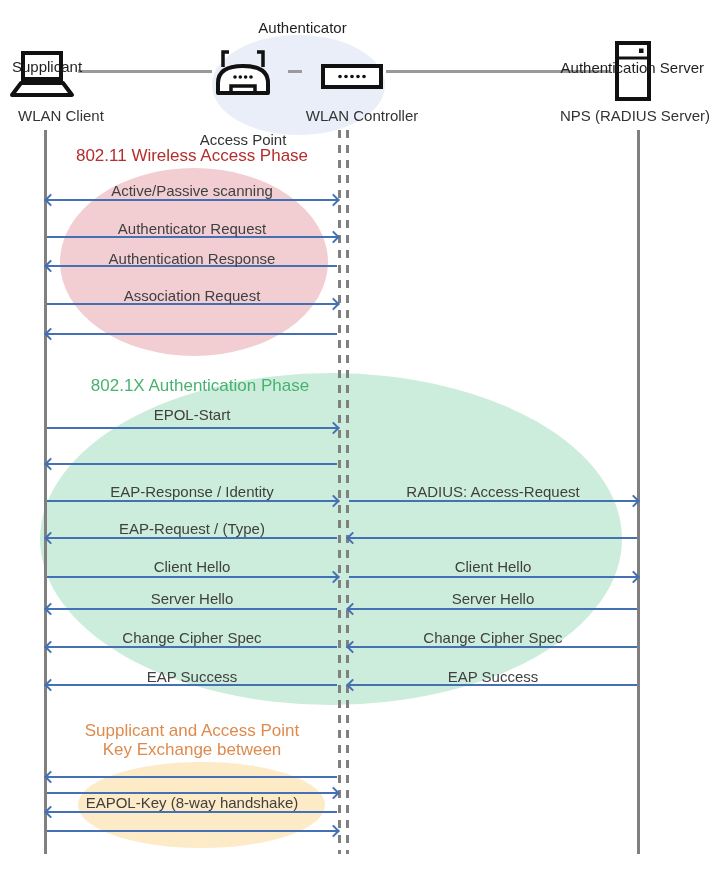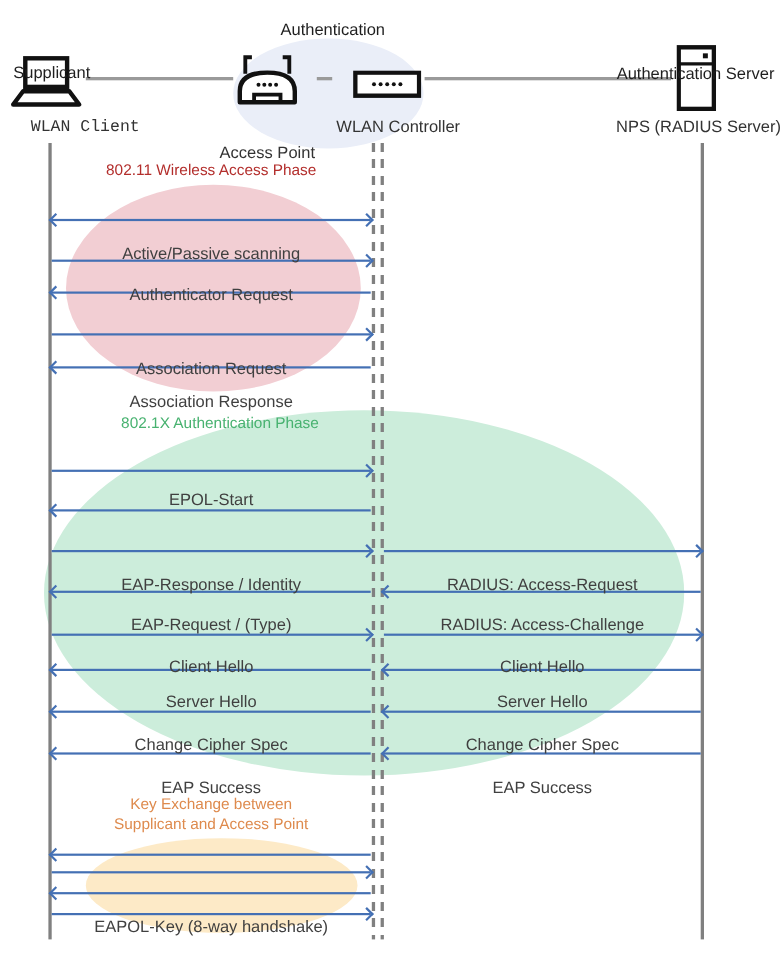--- a/index.html
+++ b/index.html
@@ -12,49 +12,49 @@
   .ellipse.lavender{left:212px;top:35px;width:173px;height:100px;background:var(--authenticator-fill,#EAEEF8);z-index:0;}
   .ellipse.pink{left:60px;top:168px;width:268px;height:188px;background:var(--phase1-fill,#F2CED3);z-index:1;}
   .ellipse.green{left:40px;top:373px;width:582px;height:332px;background:var(--phase2-fill,#CCEDDB);z-index:1;}
   .ellipse.yellow{left:78px;top:762px;width:247px;height:86px;background:var(--phase3-fill,#FDEAC7);z-index:1;}
   
   .role{position:absolute;top:19px;font-size:15px;color:#1f1f1f;z-index:4;}
   .role.supplicant{left:12px;margin-top:39px;}
   .role.authenticator{left:210px;width:185px;text-align:center;}
   .role.auth-server{right:9px;margin-top:40px;}
   .device-label{position:absolute;top:107px;font-size:15px;color:#333;z-index:4;white-space:nowrap;}
-  .device-label.wlan-client{left:28px;font-family:Liberation Mono, monospace;}
+  .device-label.wlan-client{left:18px;}
   .device-label.access-point{left:188px;width:110px;text-align:center;margin-top:24px;}
   .device-label.wlan-controller{left:303px;width:118px;text-align:center;}
   .device-label.nps{left:560px;width:146px;text-align:center;}
   .icon{position:absolute;z-index:2;line-height:0;}
   .icon.laptop{left:10px;top:50px;}
   .icon.ap{left:214px;top:47px;}
   .icon.controller{left:321px;top:64px;}
   .icon.server{left:615px;top:41px;}
   .connector{position:absolute;top:70px;height:3px;background:#9a9a9a;z-index:1;}
   .connector.seg1{left:78px;width:134px;}
   .connector.seg2{left:288px;width:14px;}
   .connector.seg3{left:386px;width:224px;}
   
   .lifeline{position:absolute;top:130px;height:724px;width:3px;background:var(--lifeline,#808080);z-index:2;}
   .lifeline.client{left:44px;}
   .lifeline.server{left:637px;}
   .lifeline.dashed{background:repeating-linear-gradient(to bottom,var(--lifeline,#808080) 0 8px,transparent 8px 15px);}
   .lifeline.ctrl-a{left:338px;}
   .lifeline.ctrl-b{left:346px;}
   
-  .phase-title{position:absolute;z-index:4;font-size:14px;text-align:center;white-space:nowrap;}
+  .phase-title{position:absolute;z-index:4;font-size:17px;text-align:center;white-space:nowrap;}
   .phase-title.p1{left:47px;width:290px;top:146px;color:var(--phase1-text,#B32E2C);}
   .phase-title.p2{left:47px;width:306px;top:376px;color:var(--phase2-text,#48B270);}
   .phase-title.p3{left:47px;width:290px;top:721px;color:var(--phase3-text,#DE8A4D);line-height:19px;}
   
   .lane-left{left:47px;width:290px;}
   .lane-right{left:349px;width:288px;}
-  .msg-label{position:absolute;z-index:4;font-size:15px;color:var(--text,#404040);text-align:center;white-space:nowrap;margin-top:40px;}
+  .msg-label{position:absolute;z-index:4;font-size:15px;color:var(--text,#404040);text-align:center;white-space:nowrap;}
   .arrow{position:absolute;height:2px;background:var(--arrow,#4470B4);z-index:3;}
   .arrow.dir-right::after{
     content:"";position:absolute;right:0;top:50%;width:9px;height:9px;box-sizing:border-box;
     border-top:2.5px solid var(--arrow,#4470B4);border-right:2.5px solid var(--arrow,#4470B4);
     transform:translate(1px,-50%) rotate(45deg);
   }
   .arrow.dir-left::before{
     content:"";position:absolute;left:0;top:50%;width:9px;height:9px;box-sizing:border-box;
     border-top:2.5px solid var(--arrow,#4470B4);border-left:2.5px solid var(--arrow,#4470B4);
     transform:translate(-1px,-50%) rotate(-45deg);
@@ -64,21 +64,21 @@
 <body>
 
 <div class="canvas">
 
   <div class="ellipse lavender"></div>
   <div class="ellipse pink"></div>
   <div class="ellipse green"></div>
   <div class="ellipse yellow"></div>
 
   <div class="role supplicant">Supplicant</div>
-  <div class="role authenticator">Authentication</div>
+  <div class="role authenticator">Authenticator</div>
   <div class="role auth-server">Authentication Server</div>
 
   <div class="icon laptop">
     <svg width="66" height="50" viewBox="0 0 66 50">
       <rect x="13" y="3" width="38" height="26" fill="#fff" stroke="#111" stroke-width="4"></rect>
       <path d="M11 33 L53 33 L62 45 L2 45 Z" fill="#fff" stroke="#111" stroke-width="4" stroke-linejoin="round"></path>
     </svg>
   </div>
   <div class="icon ap">
     <svg width="58" height="52" viewBox="0 0 58 52">
@@ -120,51 +120,50 @@
   <div class="device-label nps">NPS (RADIUS Server)</div>
 
   <div class="lifeline client"></div>
   <div class="lifeline dashed ctrl-a"></div>
   <div class="lifeline dashed ctrl-b"></div>
   <div class="lifeline server"></div>
 
   <div class="phase-title p1">802.11 Wireless Access Phase</div>
   <div class="phase-title p2">802.1X Authentication Phase</div>
   <div class="phase-title p3">
+    <div>Supplicant and Access Point</div>
     <div>Key Exchange between</div>
-    <div>Supplicant and Access Point</div>
   </div>
 
   <div class="msg-label lane-left" style="top:182px">Active/Passive scanning</div>
   <div class="arrow lane-left dir-left dir-right" style="top:199px"></div>
 
   <div class="msg-label lane-left" style="top:220px">Authenticator Request</div>
   <div class="arrow lane-left dir-right" style="top:236px"></div>
 
+  <div class="msg-label lane-left" style="top:250px">Authentication Response</div>
   <div class="arrow lane-left dir-left" style="top:265px"></div>
 
   <div class="msg-label lane-left" style="top:287px">Association Request</div>
   <div class="arrow lane-left dir-right" style="top:303px"></div>
 
-  <div class="msg-label lane-left" style="top:317px">Association Response</div>
   <div class="arrow lane-left dir-left" style="top:333px"></div>
 
   <div class="msg-label lane-left" style="top:406px">EPOL-Start</div>
   <div class="arrow lane-left dir-right" style="top:427px"></div>
 
   <div class="arrow lane-left dir-left" style="top:463px"></div>
 
   <div class="msg-label lane-left" style="top:483px">EAP-Response / Identity</div>
   <div class="arrow lane-left dir-right" style="top:500px"></div>
   <div class="msg-label lane-right" style="top:483px">RADIUS: Access-Request</div>
   <div class="arrow lane-right dir-right" style="top:500px"></div>
 
   <div class="msg-label lane-left" style="top:520px">EAP-Request / (Type)</div>
   <div class="arrow lane-left dir-left" style="top:537px"></div>
-  <div class="msg-label lane-right" style="top:520px">RADIUS: Access-Challenge</div>
   <div class="arrow lane-right dir-left" style="top:537px"></div>
 
   <div class="msg-label lane-left" style="top:558px">Client Hello</div>
   <div class="arrow lane-left dir-right" style="top:576px"></div>
   <div class="msg-label lane-right" style="top:558px">Client Hello</div>
   <div class="arrow lane-right dir-right" style="top:576px"></div>
 
   <div class="msg-label lane-left" style="top:590px">Server Hello</div>
   <div class="arrow lane-left dir-left" style="top:608px"></div>
   <div class="msg-label lane-right" style="top:590px">Server Hello</div>

